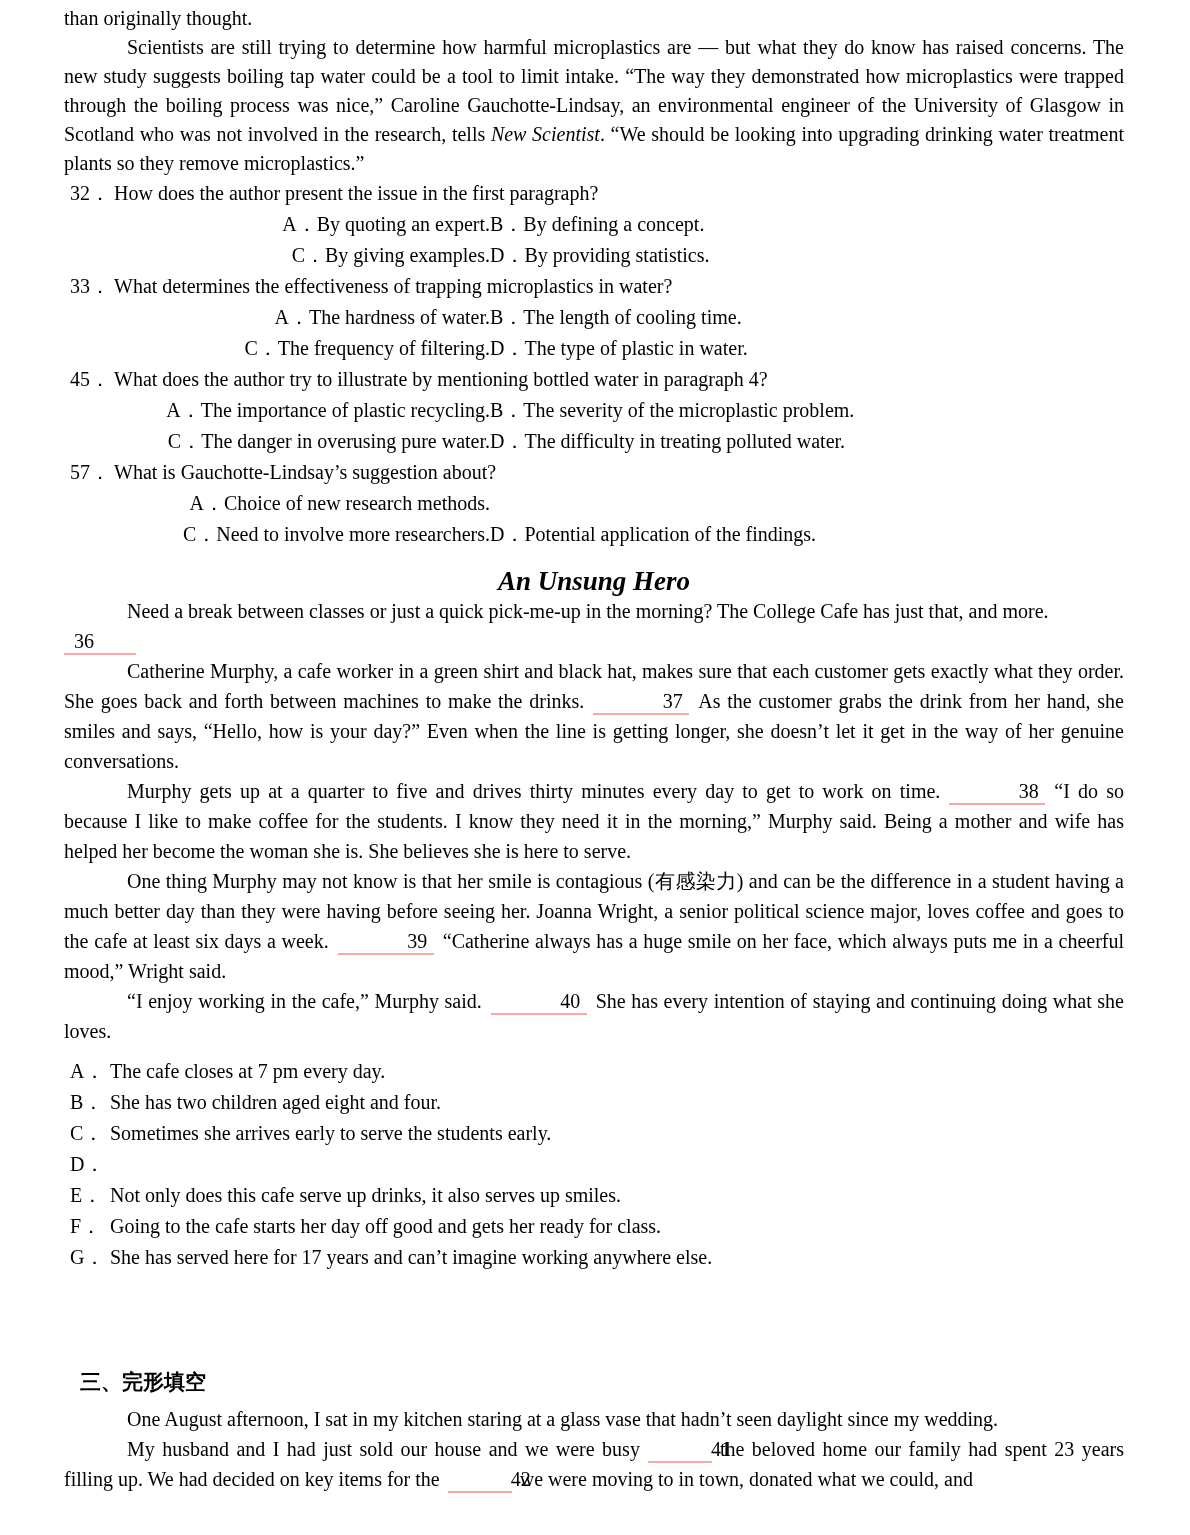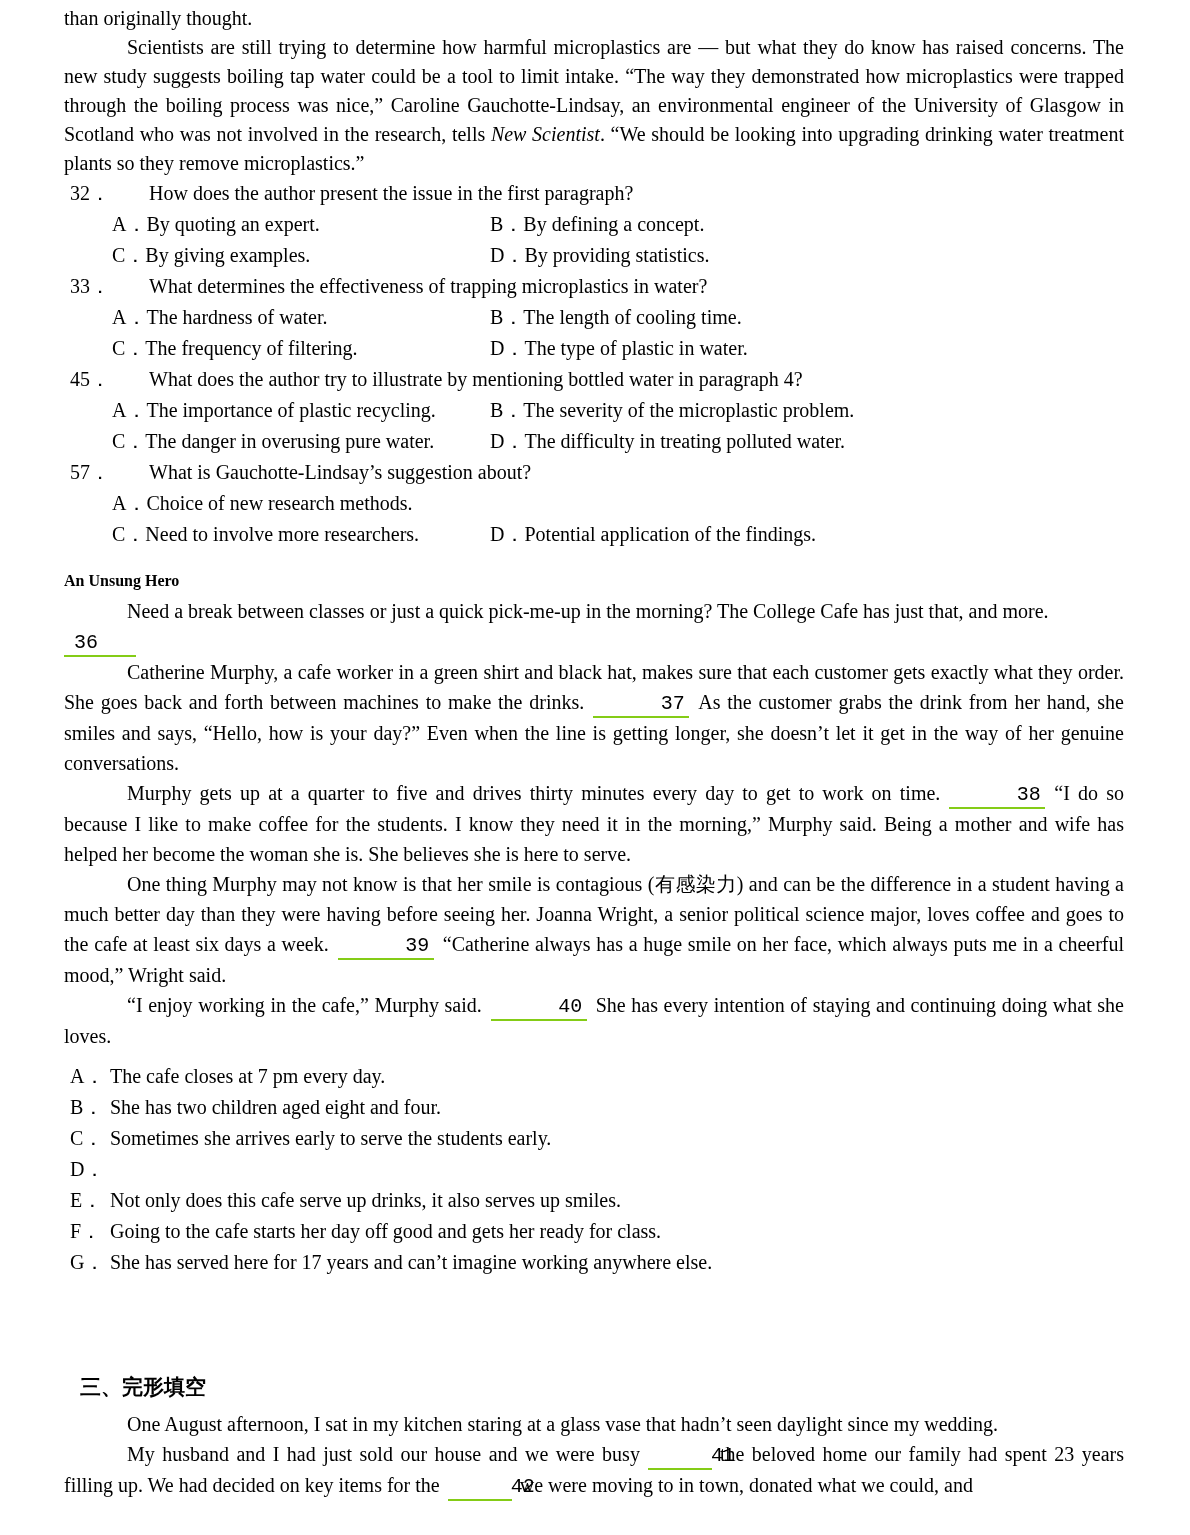--- a/index.html
+++ b/index.html
@@ -18,44 +18,44 @@
     font-size: 20px;
     line-height: 29px;
     text-align: justify;
     text-justify: inter-word;
   }
   .cloze-para { line-height: 30px; }
   .indent { text-indent: 63px; }
 
   
   .question { font-size: 20px; }
-  .q-line { display: flex; line-height: 31px; padding-left: 6px; gap: 35px; }
+  .q-line { display: flex; line-height: 31px; padding-left: 6px; }
   .q-num { flex: none; width: 44px; }
   .q-text { flex: 1; }
-  .opt-row { display: flex; line-height: 31px; padding-left: 48px; }
+  .opt-row { display: flex; line-height: 31px; padding-left: 48px; text-align: right; }
   .opt { white-space: nowrap; }
   .opt.col1 { flex: none; width: 378px; }
 
   
   .section-title {
-    text-align: left;
+    text-align: center;
     font-weight: bold;
-    font-size: 16px;
+    font-size: 27px;
     line-height: 30px;
     margin-top: 16px;
+    font-style: italic;
   }
 
   
   .blank {
     display: inline-block;
-    border-bottom: 2px solid #84cc16;
+    border-bottom: 2px solid #fca5a5;
     text-align: center;
     line-height: 24px;
     vertical-align: baseline;
-    font-family: Liberation Mono, monospace;
   }
   .blank.wide { width: 96px; margin: 0 9px; }
   .blank.small { width: 64px; margin: 0 8px; }
   .blank-line { line-height: 30px; }
   .blank.start {
     width: 72px;
     text-align: left;
     padding-left: 10px;
     margin: 0;
   }

